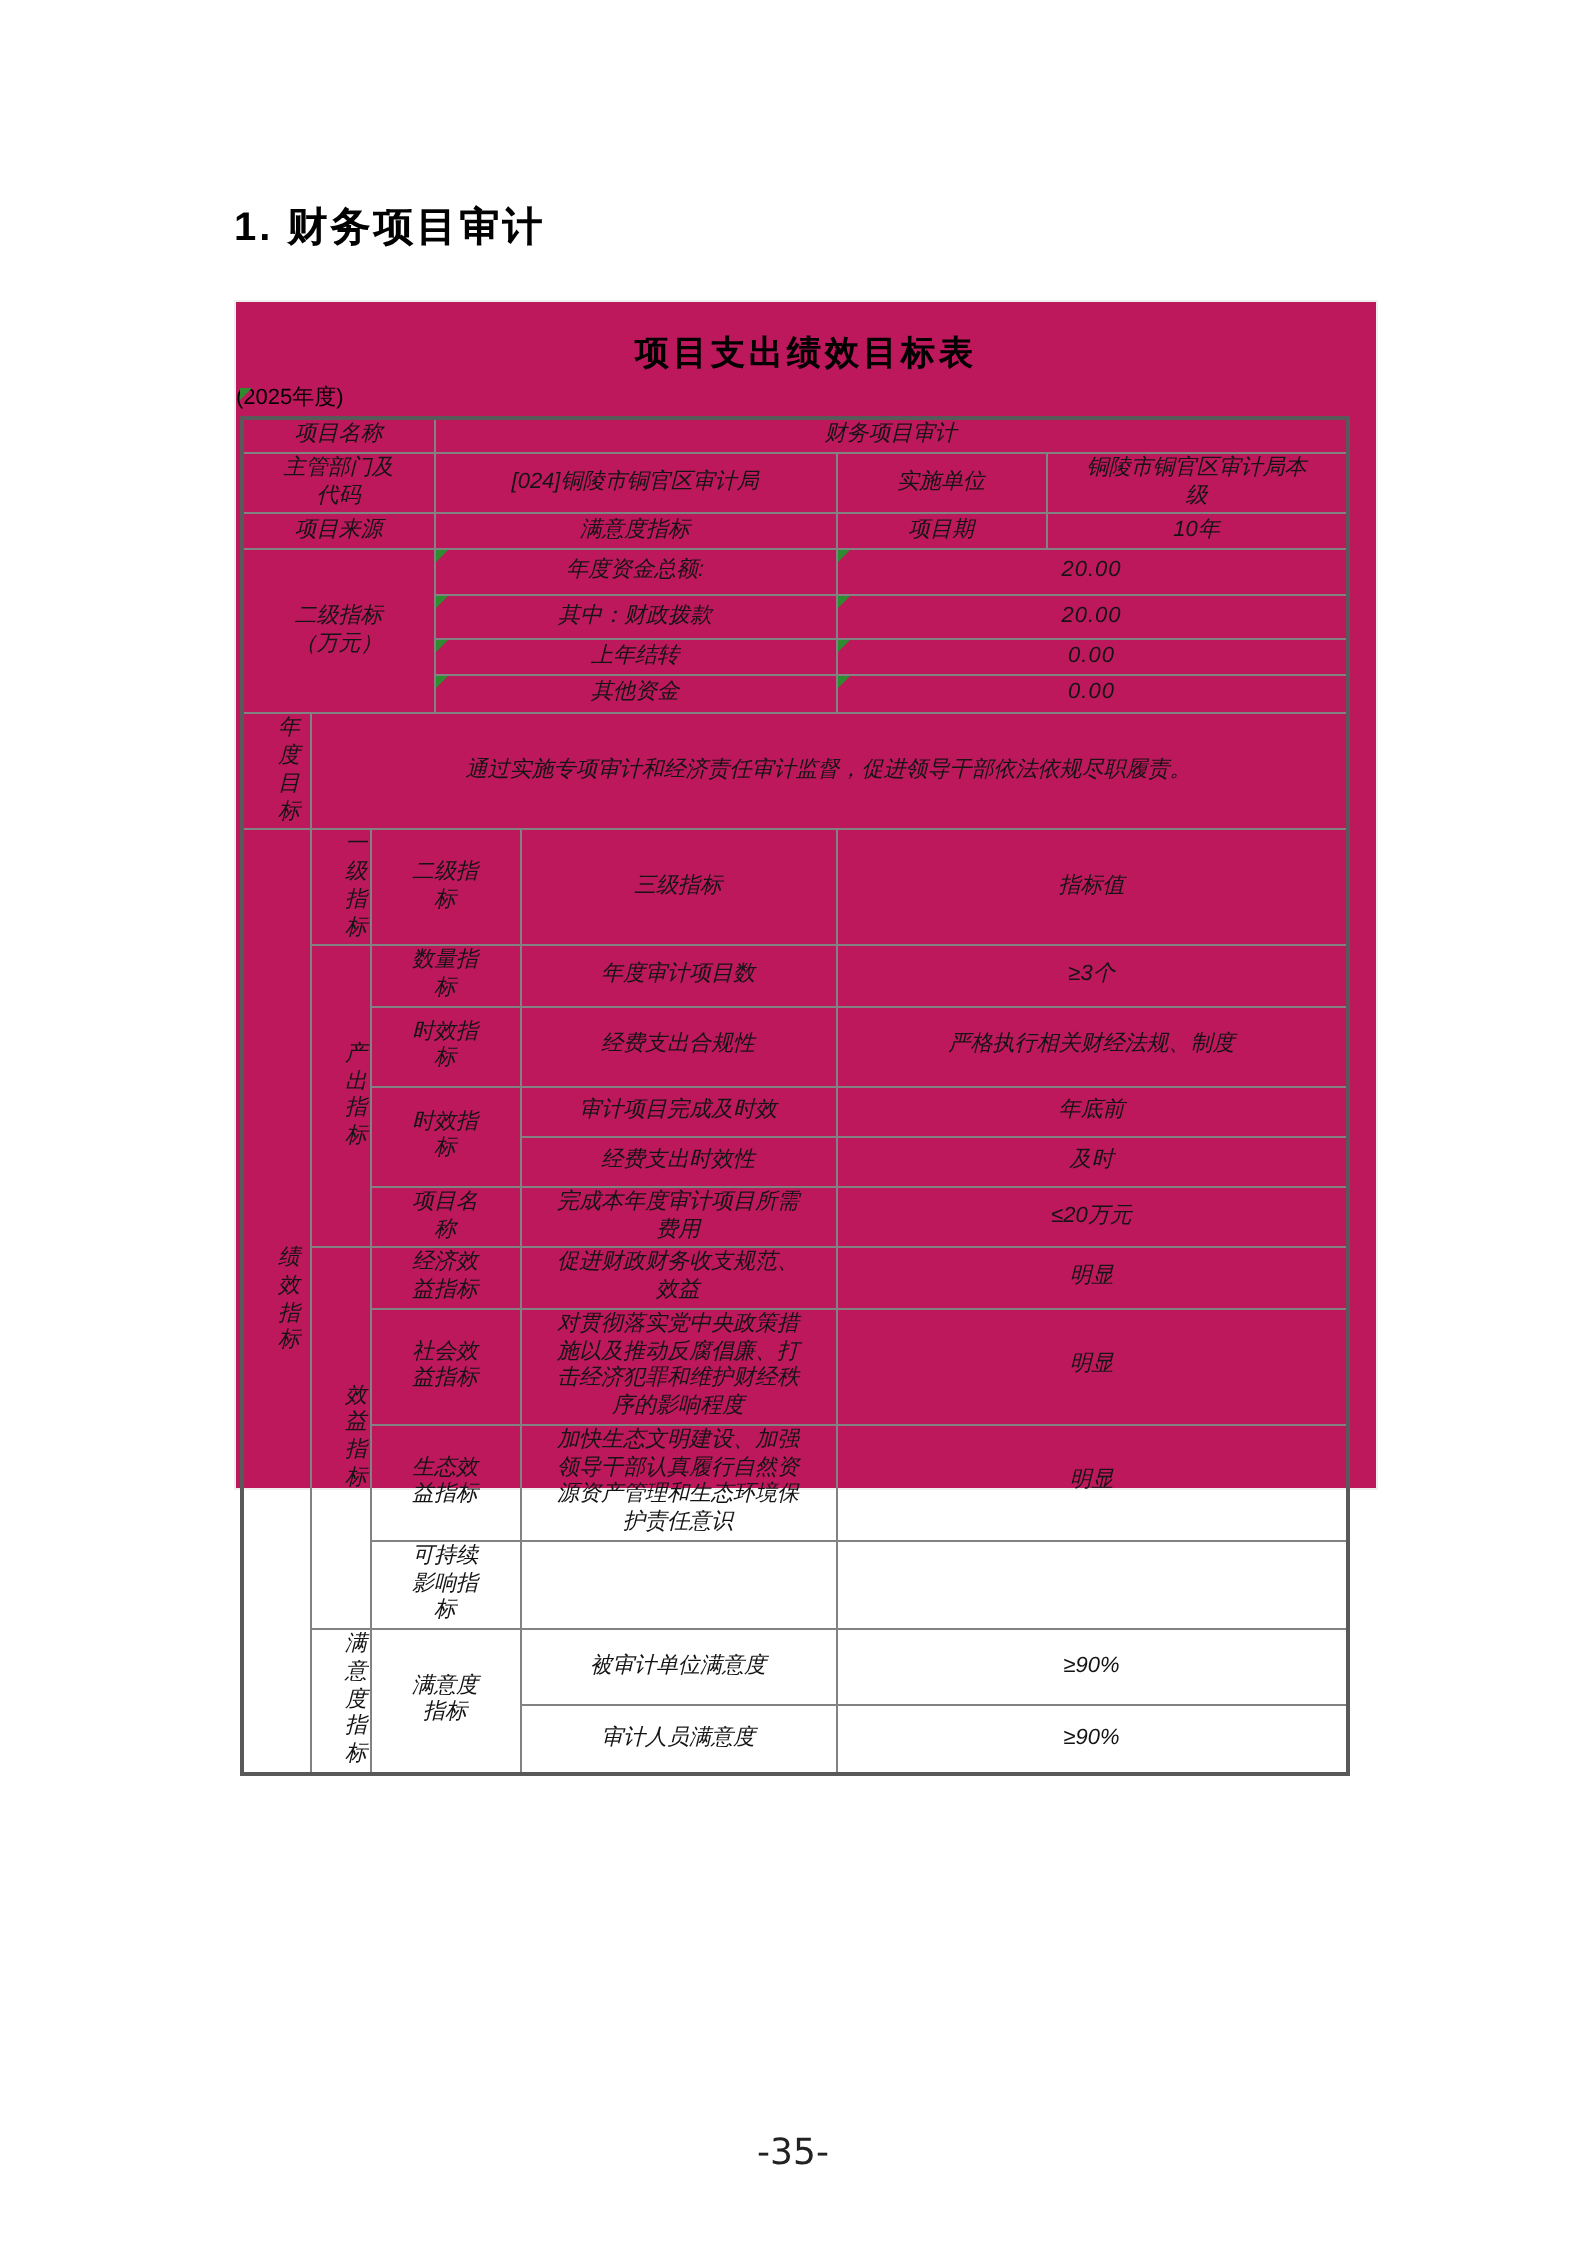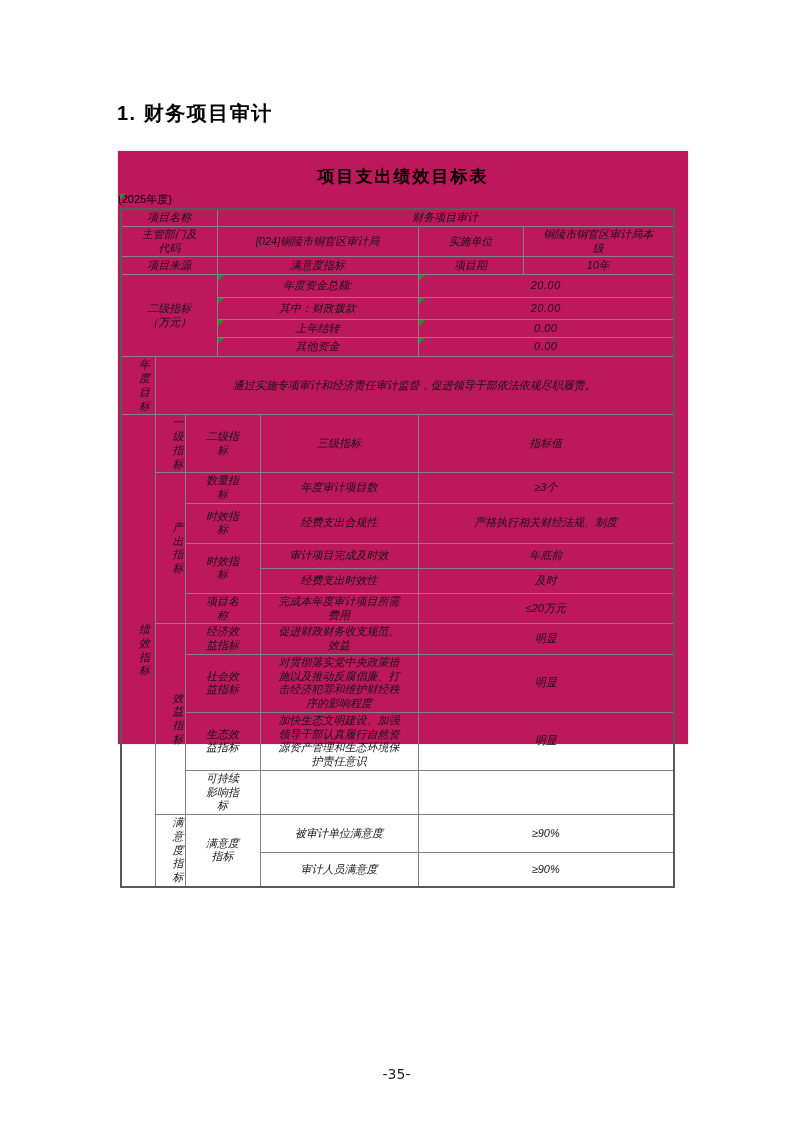--- a/index.html
+++ b/index.html
@@ -42,21 +42,21 @@
   .trr{text-align:right;padding-right:6px;}
   .rel{position:relative;}
   .gt{
     position:absolute;top:0;left:0;width:0;height:0;display:block;
     border-top:6px solid #2f8b2f;border-right:6px solid transparent;
   }
   .gt-sub{top:2px;left:2px;}
   .num{font-size:10.5px;letter-spacing:0.5px;}
   .page-number{
     position:absolute;left:0;right:0;top:1066px;text-align:center;
-    font-size:14px;color:#222;font-family:"DejaVu Sans",sans-serif;
+    font-size:18px;color:#222;font-family:"DejaVu Sans",sans-serif;
   }
 </style>
 </head>
 <body>
 
 <div class="heading">1. 财务项目审计</div>
 
 <div class="sheet">
   <div class="sheet-title">项目支出绩效目标表</div>
   <div class="sheet-subtitle">

